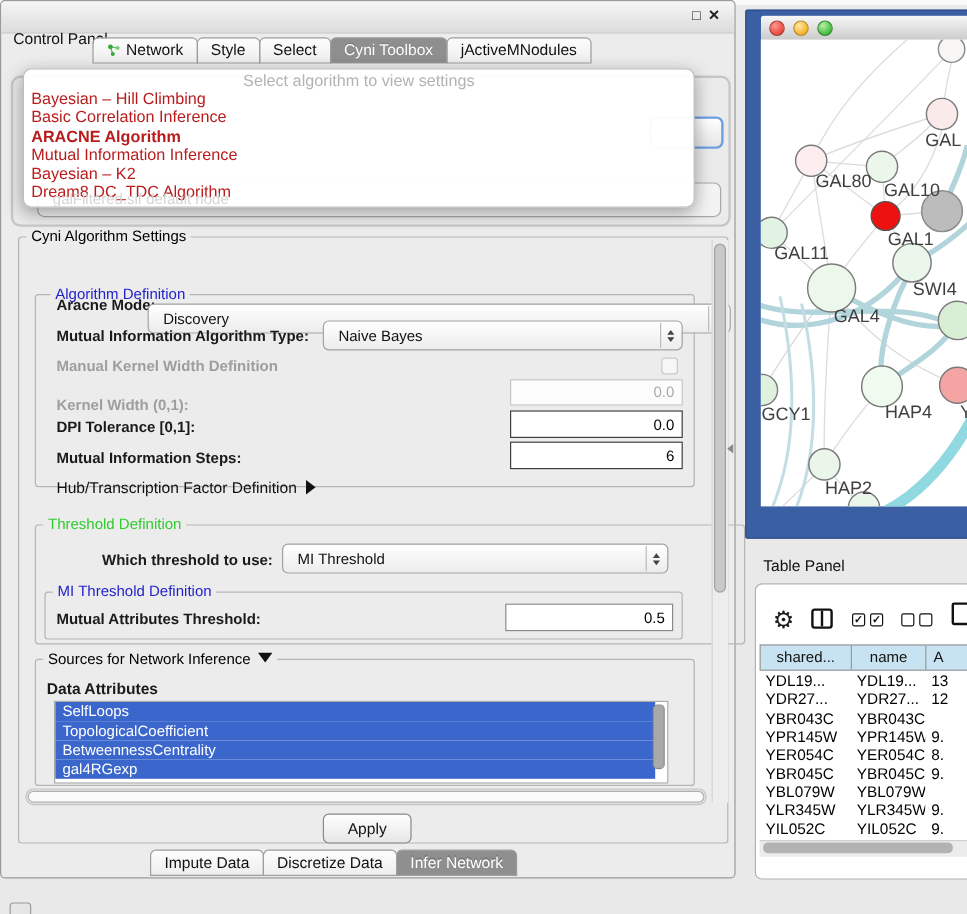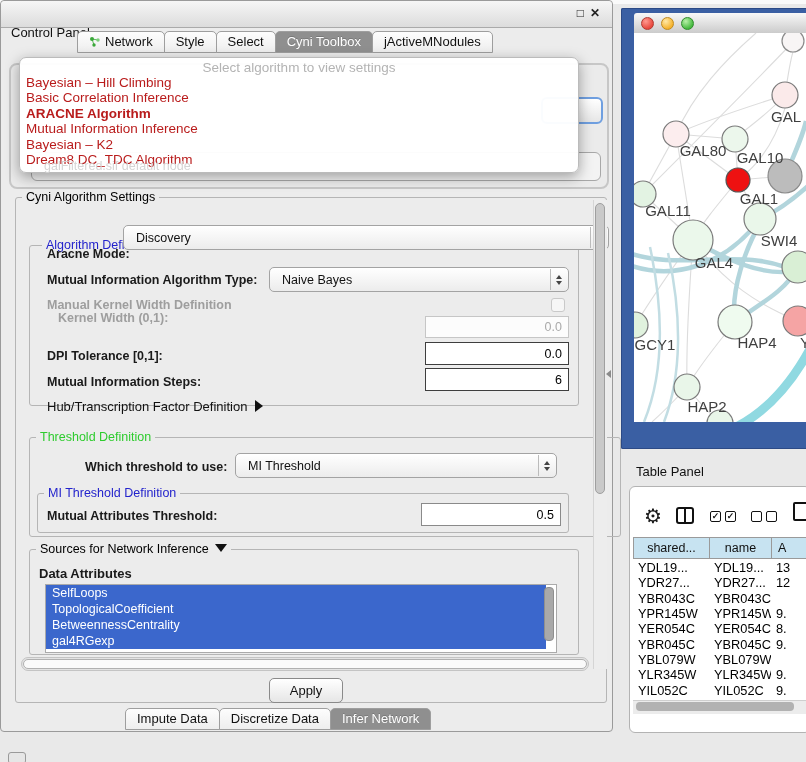--- a/index.html
+++ b/index.html
@@ -197,38 +197,38 @@
     </div>
 
     <div class="abs gbox" style="left:14px;top:196px;width:592px;height:506px;">
       <span class="abs gtitle" style="left:6px;">Cyni Algorithm Settings</span>
     </div>
 
     <div class="abs gbox" style="left:28px;top:228px;width:550px;height:161px;margin-top:16px;">
       <span class="abs gtitle blue" style="left:12px;">Algorithm Definition</span>
     </div>
     <span class="abs blabel" style="left:46px;top:246px;">Aracne Mode:</span>
-    <div class="abs combo" style="left:122px;top:224px;width:486px;height:25px;align-items:center;">
+    <div class="abs combo" style="left:122px;top:252px;width:486px;height:25px;align-items:center;">
       <span>Discovery</span>
       <span class="spin">
           <i class="up"></i>
           <i class="dn"></i>
         </span>
     </div>
     <span class="abs blabel" style="left:46px;top:272px;">Mutual Information Algorithm Type:</span>
     <div class="abs combo" style="left:268px;top:266px;width:300px;height:25px;">
       <span>Naive Bayes</span>
       <span class="spin">
           <i class="up"></i>
           <i class="dn"></i>
         </span>
     </div>
     <span class="abs glabel" style="left:46px;top:297px;">Manual Kernel Width Definition</span>
     <div id="mkw-check" class="abs"></div>
-    <span class="abs glabel" style="left:46px;top:310px;margin-left:11px;">Kernel Width (0,1):</span>
+    <span class="abs glabel" style="left:46px;top:330px;">Kernel Width (0,1):</span>
     <div class="abs field dis" style="left:424px;top:315px;width:144px;height:22px;">
       <span>0.0</span>
     </div>
     <span class="abs blabel" style="left:46px;top:348px;">DPI Tolerance [0,1]:</span>
     <div class="abs field strong" style="left:424px;top:341px;width:144px;height:23px;">
       <span>0.0</span>
     </div>
     <span class="abs blabel" style="left:46px;top:374px;">Mutual Information Steps:</span>
     <div class="abs field strong" style="left:424px;top:367px;width:144px;height:23px;">
       <span>6</span>

